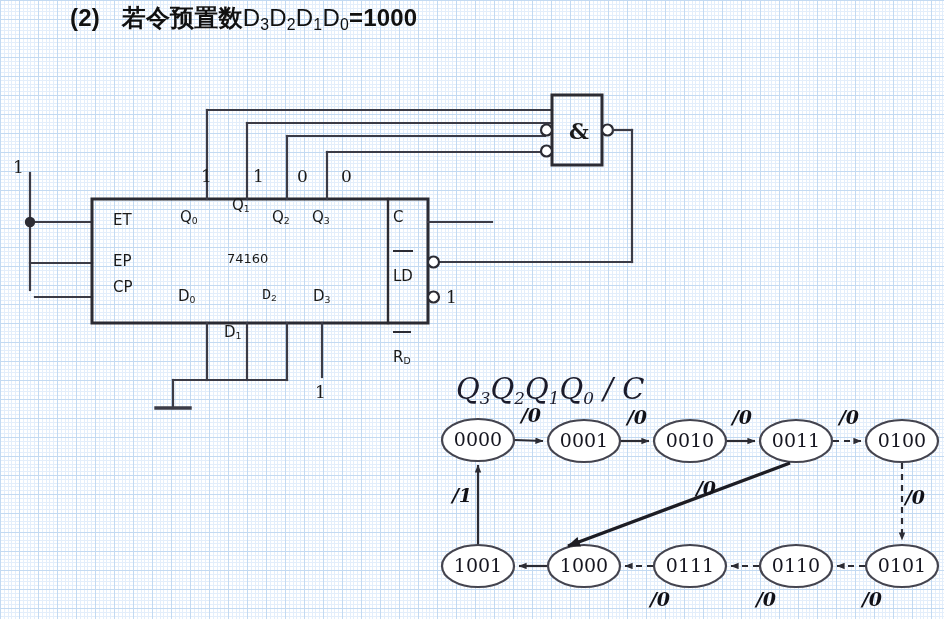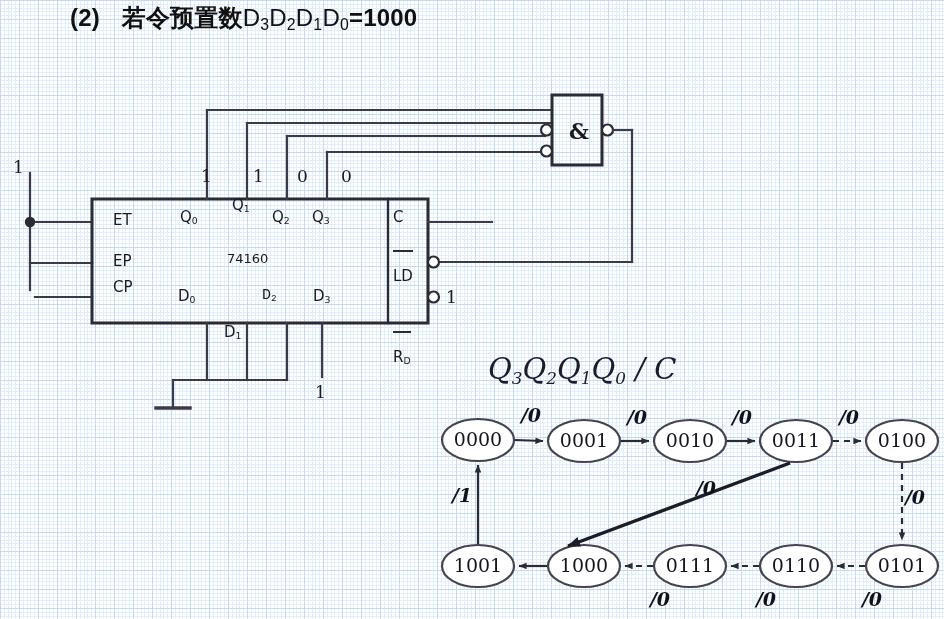--- a/index.html
+++ b/index.html
@@ -283,19 +283,19 @@
 
   <div class="lbl bitlbl" style="left:315px; top:382px;">1</div>
 
   <div class="lbl bitlbl" style="left:201px; top:166px;">1</div>
   <div class="lbl bitlbl" style="left:253px; top:166px;">1</div>
   <div class="lbl bitlbl" style="left:297px; top:166px;">0</div>
   <div class="lbl bitlbl" style="left:341px; top:166px;">0</div>
 
   <div class="lbl amp" style="left:569px; top:118px;">&amp;</div>
 
-  <div class="mathtitle" style="left:456px; top:352px;padding-left:32px;">
+  <div class="mathtitle" style="left:456px; top:372px;">
     <span><span>Q</span><sub>3</sub></span><span><span>Q</span><sub>2</sub></span><span><span>Q</span><sub>1</sub></span><span><span>Q</span><sub>0</sub></span>
     <span>/</span>
     <span>C</span>
   </div>
 
 </div>
 
 </body></html>

